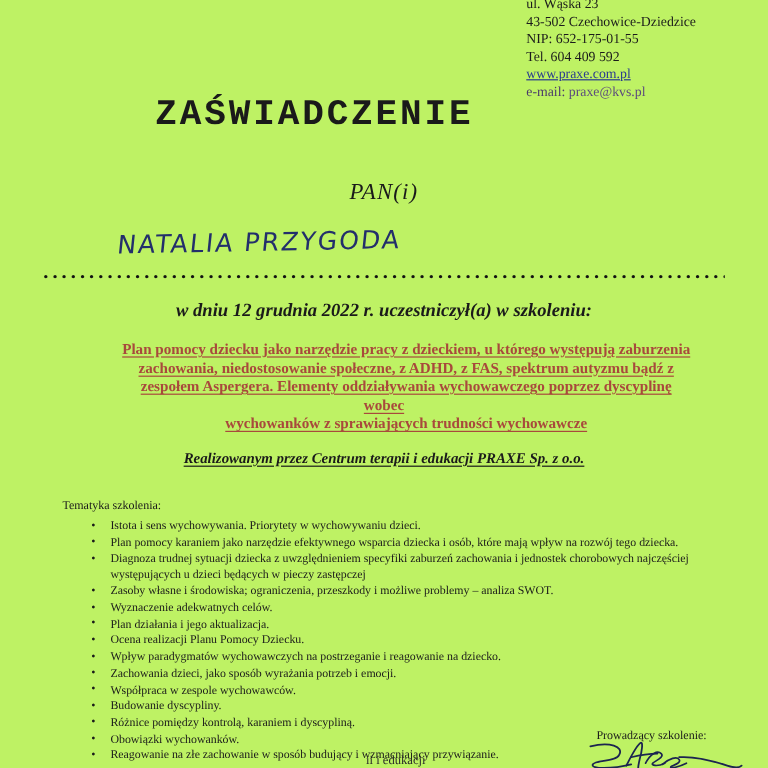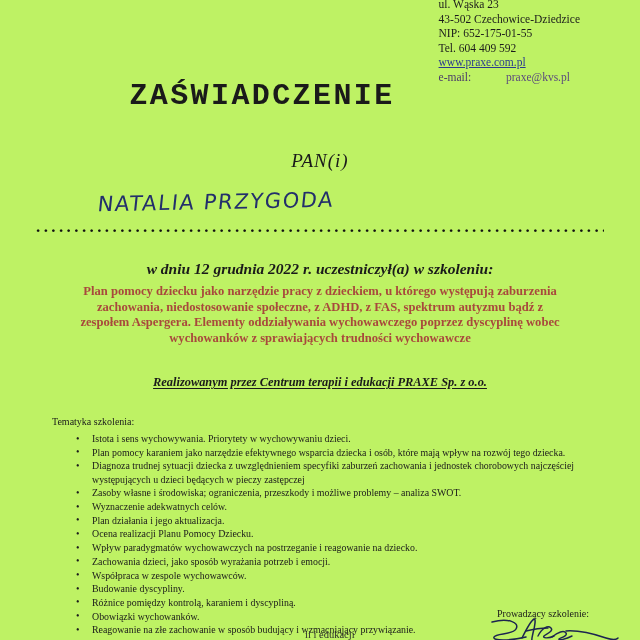--- a/index.html
+++ b/index.html
@@ -30,21 +30,21 @@
     line-height: 14.5px;
     font-size: 11.5px;
     color: #1b1b1b;
   }
   .letterhead div { white-space: nowrap; }
   .lh-link {
     color: #2a3b8f;
     text-decoration: underline;
   }
   .lh-mail { color: #4a3a6a; }
-  .lh-mail .lh-mail-addr { color: #5c4b7d; text-decoration: none; margin-left: 32px; }
+  .lh-mail .lh-mail-addr { color: #5c4b7d; text-decoration: none; }
 
   
   .doc-title {
     position: absolute;
     top: 79px;
     left: 0;
     width: 524px;
     text-align: center;
     font-size: 30px;
     font-weight: bold;
@@ -94,21 +94,21 @@
     overflow: hidden;
     white-space: nowrap;
     height: 20px;
     line-height: 10px;
     font-weight: bold;
   }
 
   
   .date-line {
     position: absolute;
-    top: 260px;
+    top: 250px;
     left: 0;
     width: 640px;
     text-align: center;
     font-size: 15.5px;
     font-weight: bold;
     font-style: italic;
   }
 
   
   .training-title {
@@ -116,21 +116,23 @@
     top: 284px;
     left: 62px;
     width: 516px;
     text-align: center;
     color: #a8493c;
     font-size: 12.6px;
     font-weight: bold;
     line-height: 15.6px;
   }
   .training-title span {
+    text-decoration: underline;
     text-underline-offset: 1.5px;
+    margin-left: 37px;
   }
 
   
   .realized-by {
     position: absolute;
     top: 375px;
     left: 0;
     width: 640px;
     text-align: center;
     font-size: 12.4px;

